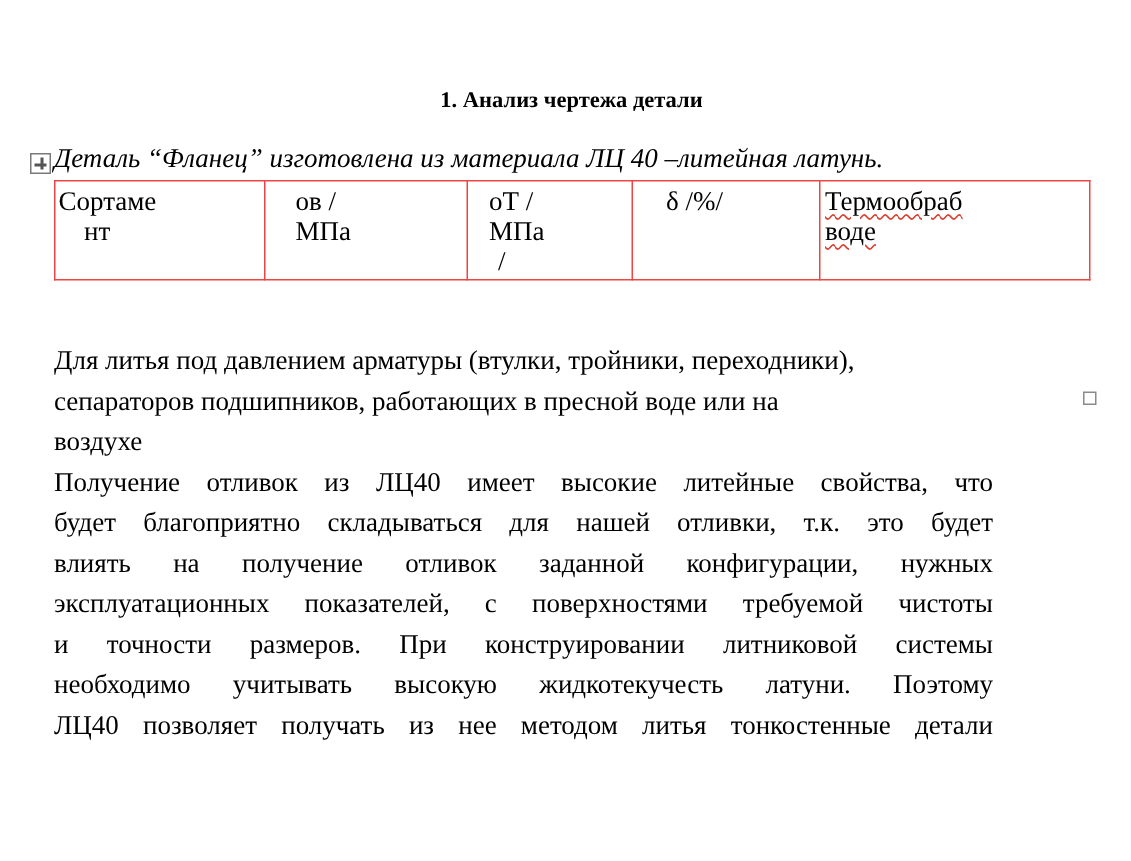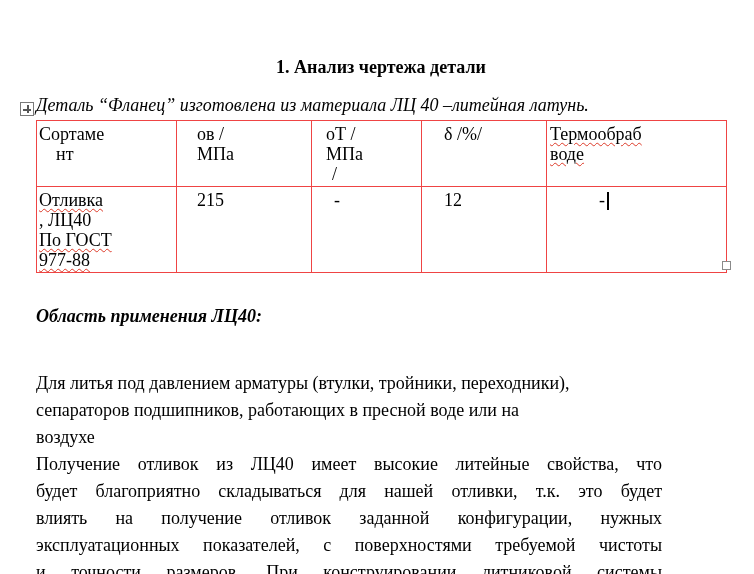--- a/index.html
+++ b/index.html
@@ -8,21 +8,21 @@
     background: #ffffff;
     color: #000000;
     font-family: "Liberation Serif", serif;
     position: relative;
     overflow: hidden;
   }
   .page { padding-left: 36px; padding-right: 28px; }
 
   .title {
     margin-top: 54px;
-    font-size: 18px;
+    font-size: 15px;
     font-weight: 700;
     text-align: center;
     line-height: 26px;
   }
   .intro {
     margin-top: 12px;
     font-size: 18px;
     line-height: 26px;
     font-style: italic;
   }
@@ -163,44 +163,23 @@
           <span class="line ind6">/</span>
         </td>
         <td class="h4">
           <span class="line">δ /%/</span>
         </td>
         <td class="h5">
           <span class="line sq">Термообраб</span>
           <span class="line sq">воде</span>
         </td>
       </tr>
-      <tr class="data-row">
-        <td class="d1">
-          <span class="line sq">Отливка</span>
-          <span class="line">, ЛЦ40</span>
-          <span class="line sq">По ГОСТ</span>
-          <span class="line sq">977-88</span>
-        </td>
-        <td class="d2">
-          <span class="line">215</span>
-        </td>
-        <td class="d3">
-          <span class="line">-</span>
-        </td>
-        <td class="d4">
-          <span class="line">12</span>
-        </td>
-        <td class="d5">
-          <span>-</span><span class="caret"></span>
-        </td>
-      </tr>
     </tbody>
   </table>
 
-  <p class="app-heading">Область применения ЛЦ40:</p>
   <p class="app-text">Для литья под давлением арматуры (втулки, тройники, переходники),
 сепараторов подшипников, работающих в пресной воде или на
 воздухе</p>
   <p class="body-text">Получение отливок из ЛЦ40 имеет высокие литейные свойства, что
 будет благоприятно складываться для нашей отливки, т.к. это будет
 влиять на получение отливок заданной конфигурации, нужных
 эксплуатационных показателей, с поверхностями требуемой чистоты
 и точности размеров. При конструировании литниковой системы
 необходимо учитывать высокую жидкотекучесть латуни. Поэтому
 ЛЦ40 позволяет получать из нее методом литья тонкостенные детали</p>

